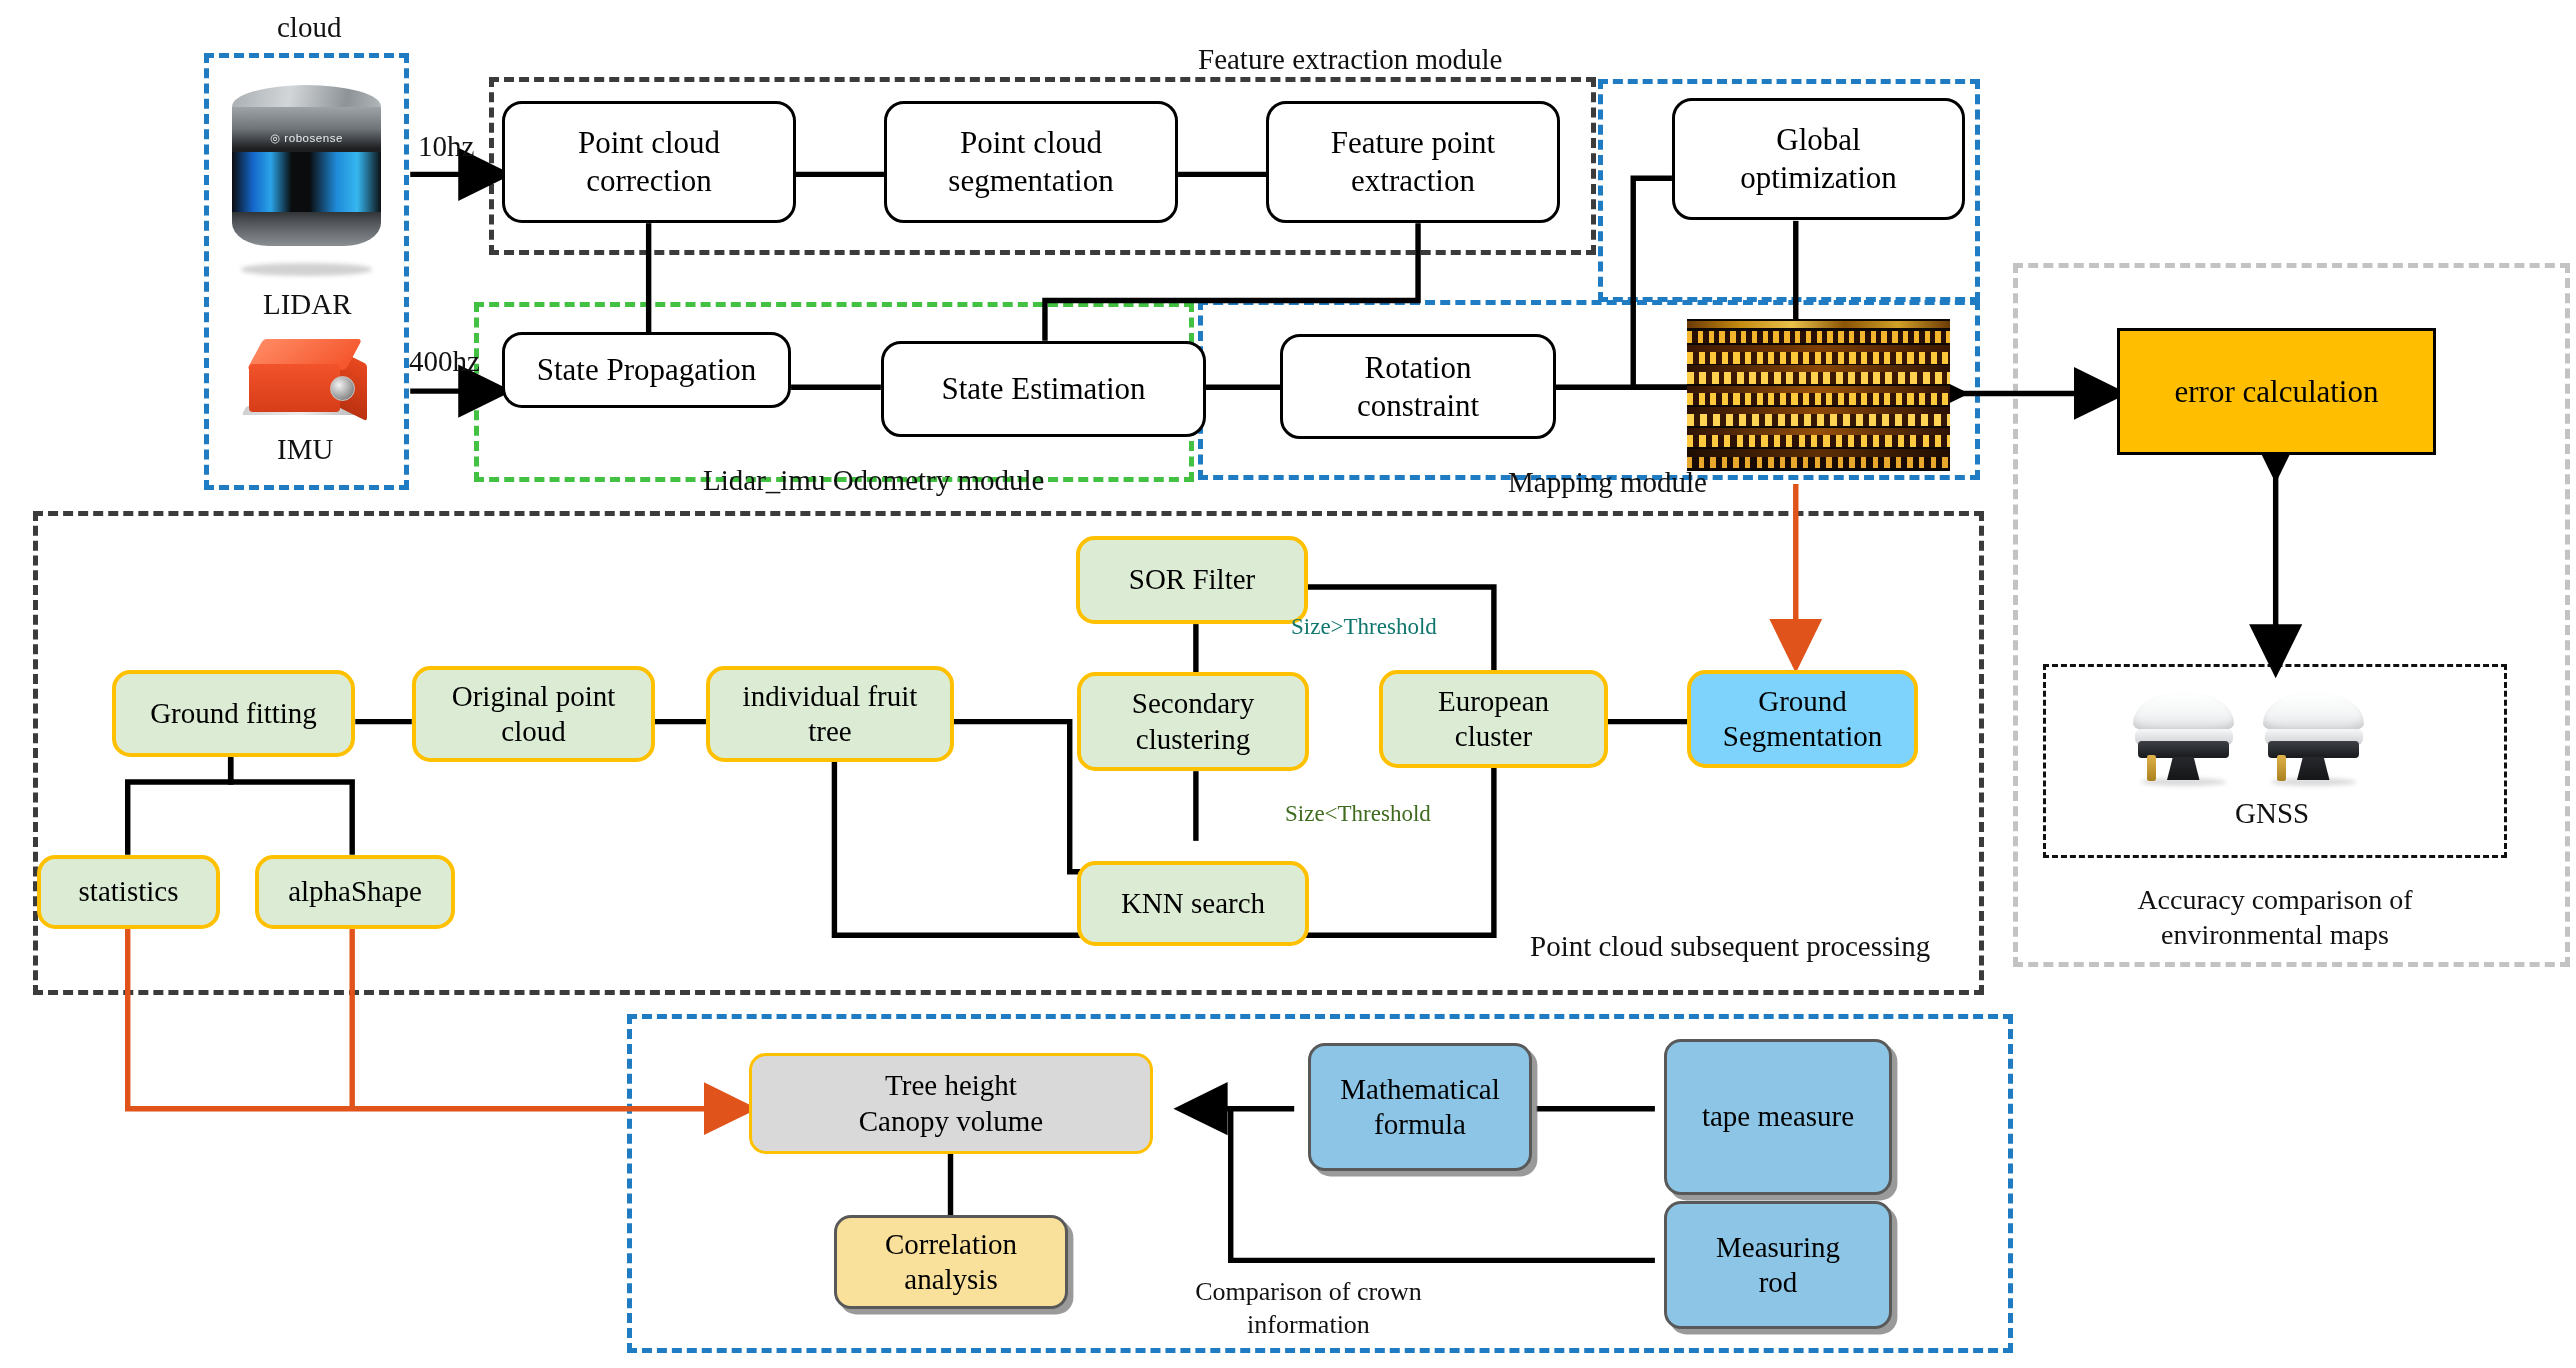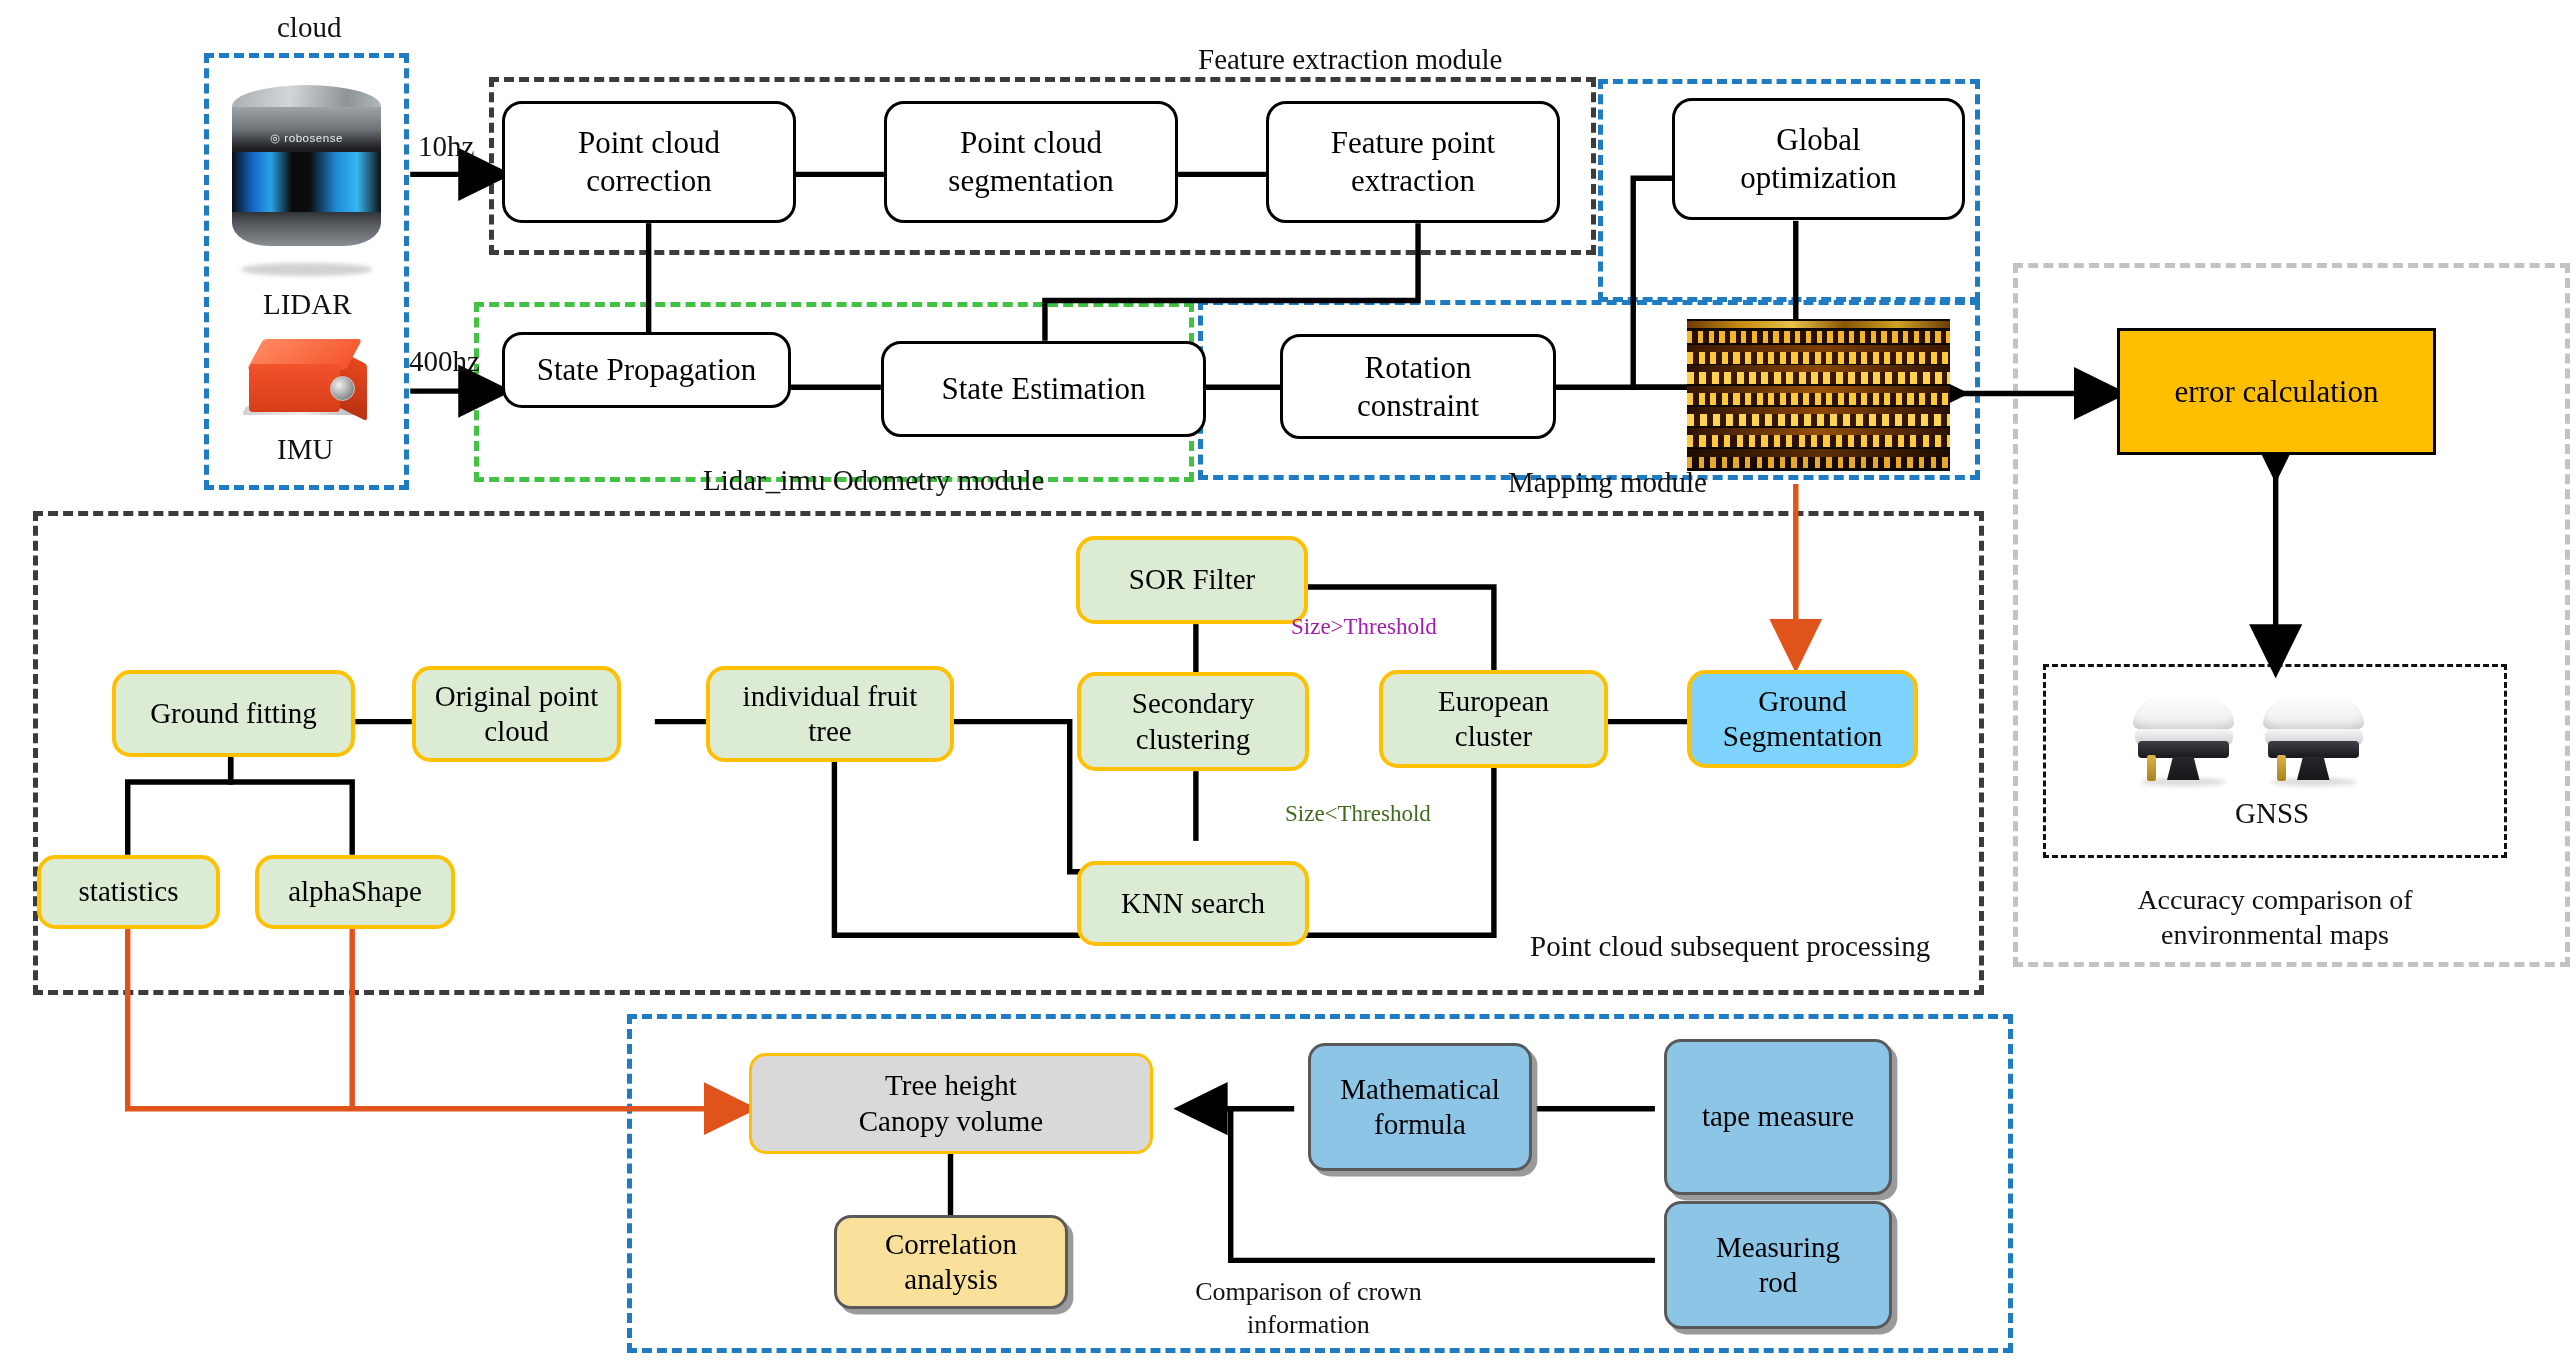--- a/index.html
+++ b/index.html
@@ -39,21 +39,21 @@
   .frame{position:absolute;box-sizing:border-box;background:transparent;}
   .f-blue{border:5.4px dashed #1f7cc2;}
   .f-black{border:5.4px dashed #3b3b3b;}
   .f-green{border:5.4px dashed #43c143;}
   .f-grey{border:5.4px dashed #c3c3c3;}
   .f-thin-black{border:3.9px dashed #111;}
 
   
   .lab{position:absolute;font-size:29px;color:#111;white-space:nowrap;}
   .lab-sm{position:absolute;font-size:23px;white-space:nowrap;}
-  .lab-grey{color:#a21caf;}
+  .lab-grey{color:#0f766e;}
   .lab-green{color:#3f6b1e;}
   .lab-c{position:absolute;font-size:28px;color:#111;text-align:center;line-height:1.25;}
 
   
   .pic{position:absolute;}
 
   
   .lidar-top{position:absolute;left:0;top:0;width:100%;height:43px;border-radius:50%;
       background:linear-gradient(100deg,#a9aeb2 0%,#d2d6d9 38%,#8e9397 75%,#b5babd 100%);}
   .lidar-body{position:absolute;left:0;top:21.7px;width:100%;height:139px;border-radius:0 0 37px 37px/0 0 23px 23px;
@@ -268,21 +268,21 @@
 optimization</span>
     </div>
 
   <div class="node n-orange" style="left:2117px;top:328px;width:319px;height:127px;">
       <span>error calculation</span>
     </div>
 
   <div class="node n-green" style="left:112px;top:670px;width:243px;height:87px;">
       <span>Ground fitting</span>
     </div>
-  <div class="node n-green" style="left:412px;top:666px;width:209px;height:96px;">
+  <div class="node n-green" style="left:412px;top:666px;width:243px;height:96px;">
       <span style="white-space: pre-line;">Original point
 cloud</span>
     </div>
   <div class="node n-green" style="left:706px;top:666px;width:248px;height:96px;">
       <span style="white-space: pre-line;">individual fruit
 tree</span>
     </div>
 
   <div class="node n-green" style="left:1076px;top:536px;width:232px;height:88px;">
       <span>SOR Filter</span>

